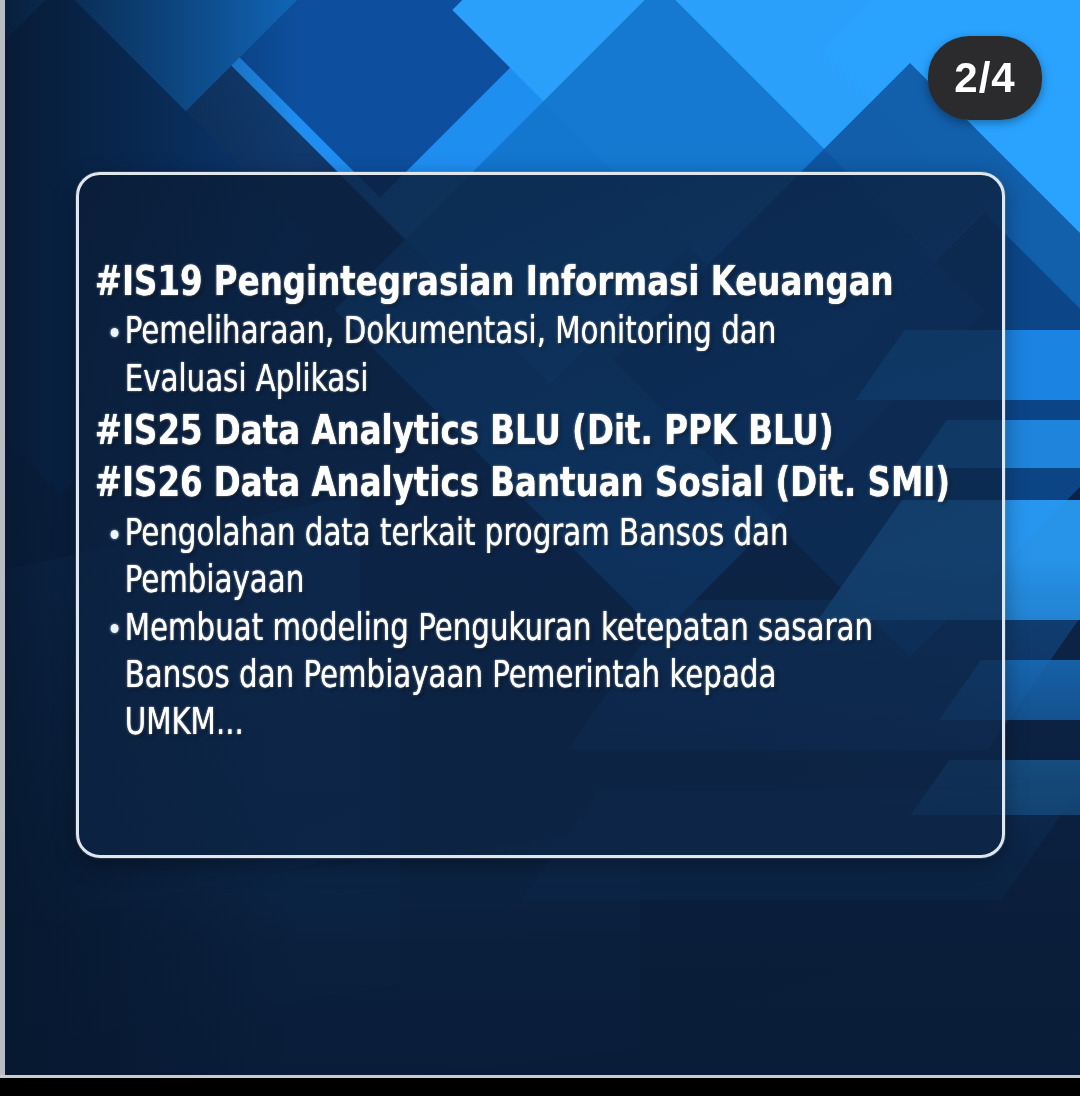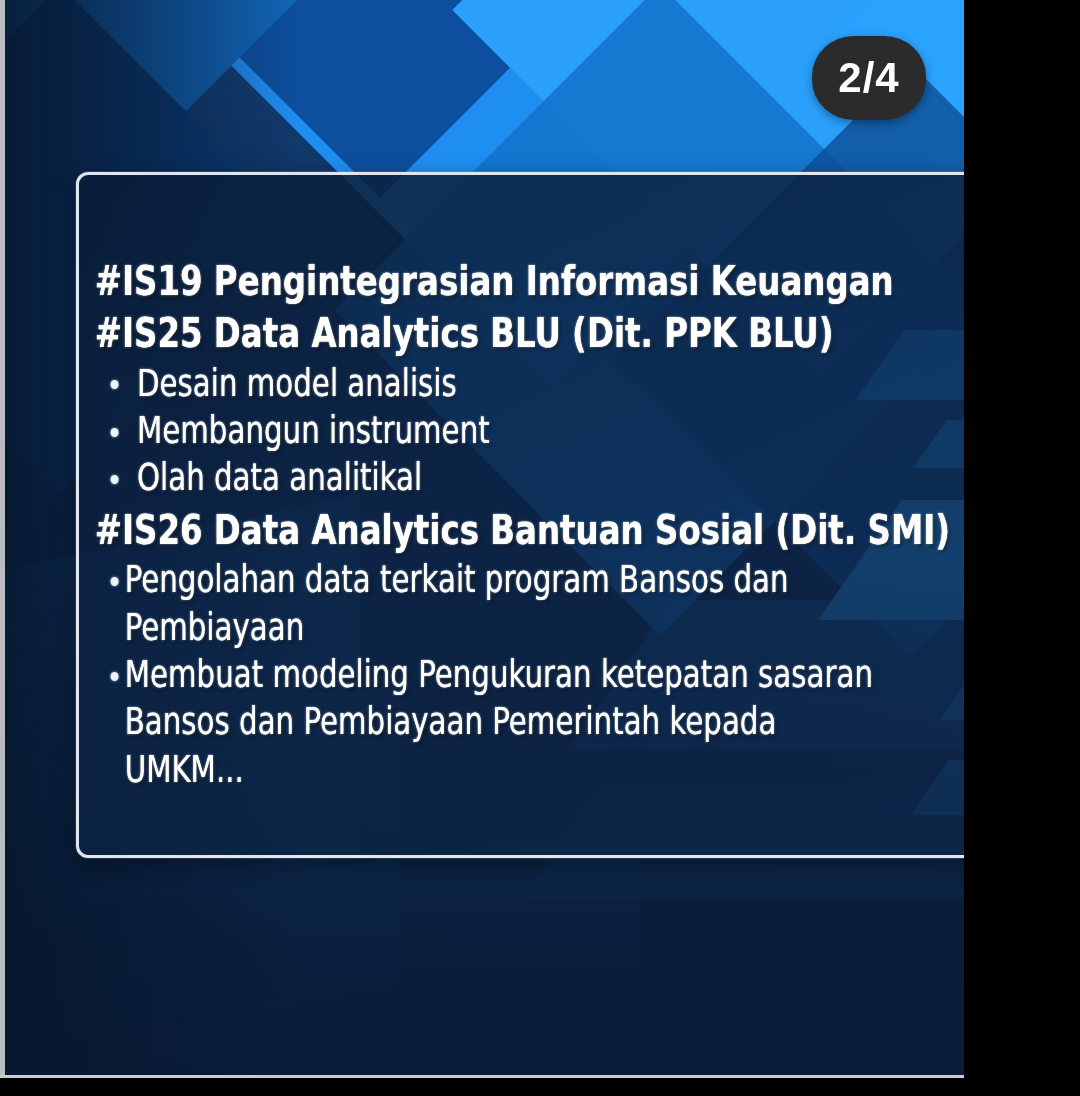--- a/index.html
+++ b/index.html
@@ -5,21 +5,21 @@
   html, body {
     margin: 0;
     padding: 0;
     background: #000;
   }
   body {
     font-family: "Liberation Sans", sans-serif;
   }
   #slide {
     position: relative;
-    width: 964px;
+    width: 1080px;
     height: 1096px;
     overflow: hidden;
     background: #0f2546;
   }
 
   
   .bg {
     position: absolute;
     inset: 0;
     overflow: hidden;
@@ -88,21 +88,21 @@
 
   
   .card {
     position: absolute;
     left: 76px;
     top: 172px;
     width: 929px;
     height: 686px;
     box-sizing: border-box;
     border: 3px solid #dfe6ee;
-    border-radius: 12px;
+    border-radius: 24px;
     background: linear-gradient(155deg, rgba(10,29,56,.86) 0%, rgba(12,34,66,.80) 45%, rgba(13,38,72,.72) 100%);
     box-shadow: 0 0 0 1px rgba(255,255,255,.12), 0 6px 22px rgba(0,0,0,.35);
     overflow: hidden;
   }
   .card-body {
     position: absolute;
     left: 14px;
     right: 10px;
     top: 82px;
   }
@@ -257,38 +257,30 @@
 
   <div class="page-badge">
     <span>2/4</span>
   </div>
 
   <div class="card">
     <div class="card-body">
 
       <div class="group">
         <div class="iso-head">#IS19 Pengintegrasian Informasi Keuangan</div>
+        <ul class="bullets">
+          <li class="iso-bullet indent-1">
+            <span class="dot"></span>
+            <span>Pemeliharaan, Dokumentasi, Monitoring dan Evaluasi Aplikasi</span>
+          </li>
+        </ul>
       </div>
 
       <div class="group">
         <div class="iso-head">#IS25 Data Analytics BLU (Dit. PPK BLU)</div>
-        <ul class="bullets">
-          <li class="iso-bullet">
-            <span class="dot"></span>
-            <span>Desain model analisis</span>
-          </li>
-          <li class="iso-bullet">
-            <span class="dot"></span>
-            <span>Membangun instrument</span>
-          </li>
-          <li class="iso-bullet">
-            <span class="dot"></span>
-            <span>Olah data analitikal</span>
-          </li>
-        </ul>
       </div>
 
       <div class="group">
         <div class="iso-head">#IS26 Data Analytics Bantuan Sosial (Dit. SMI)</div>
         <ul class="bullets">
           <li class="iso-bullet indent-1">
             <span class="dot"></span>
             <span>Pengolahan data terkait  program Bansos dan Pembiayaan</span>
           </li>
           <li class="iso-bullet indent-1">

